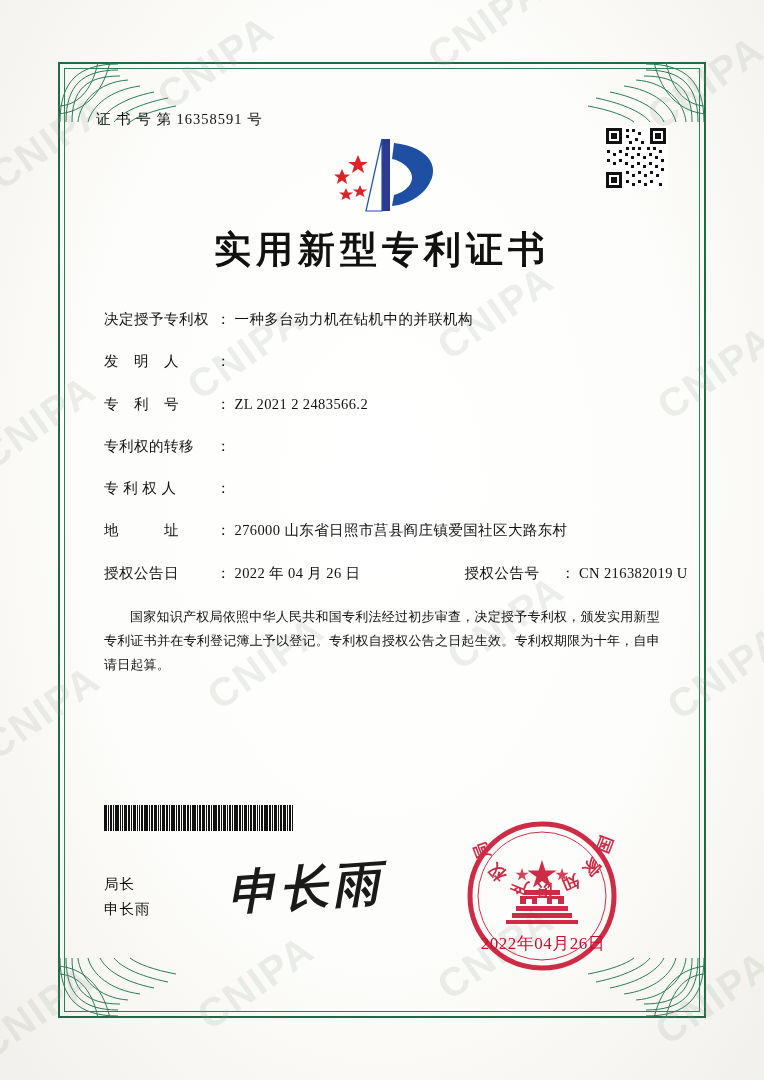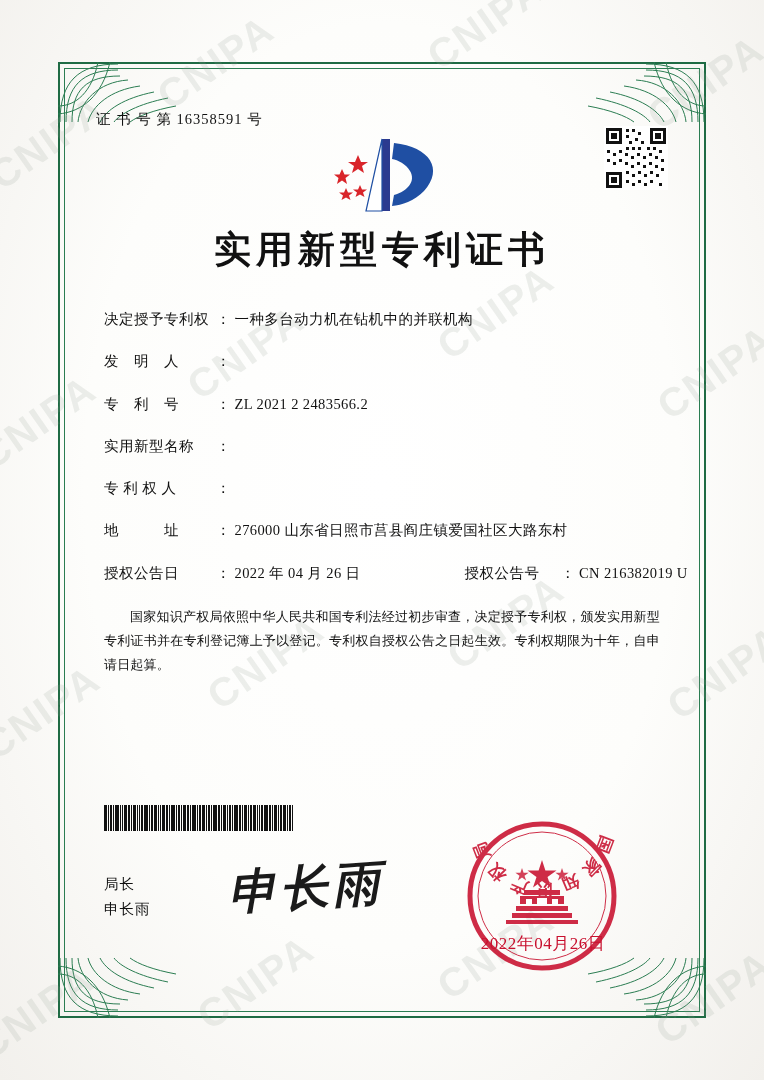--- a/index.html
+++ b/index.html
@@ -391,21 +391,21 @@
         <span class="field-sep">：</span>
       </div>
 
       <div class="field-row">
         <span class="field-label">专　利　号</span>
         <span class="field-sep">：</span>
         <span class="field-value">ZL 2021 2 2483566.2</span>
       </div>
 
       <div class="field-row">
-        <span class="field-label">实用新型名称</span>
+        <span class="field-label">专利权的转移</span>
         <span class="field-sep">：</span>
       </div>
 
       <div class="field-row">
         <span class="field-label">专 利 权 人</span>
         <span class="field-sep">：</span>
       </div>
 
       <div class="field-row">
         <span class="field-label">地　　　址</span>

